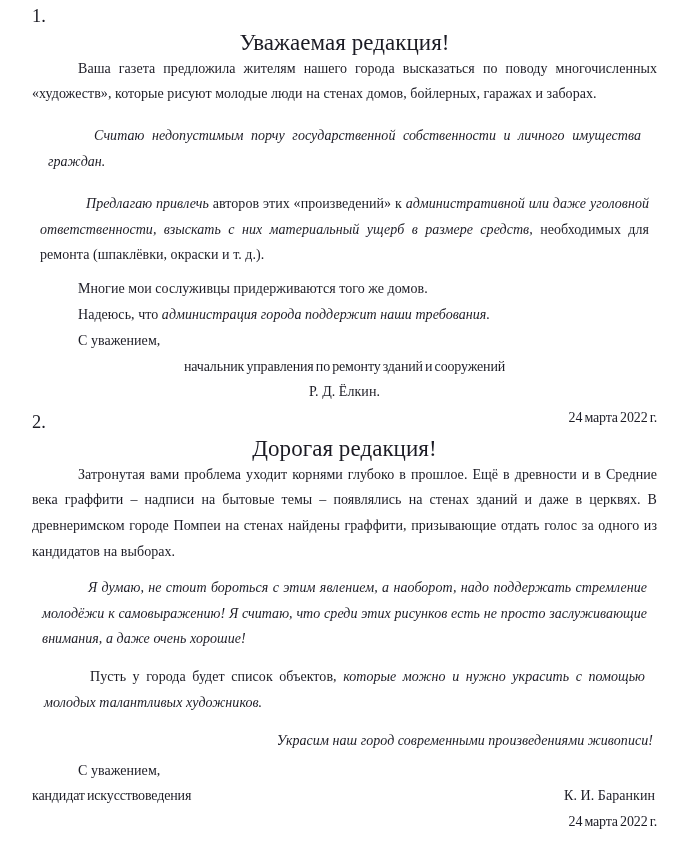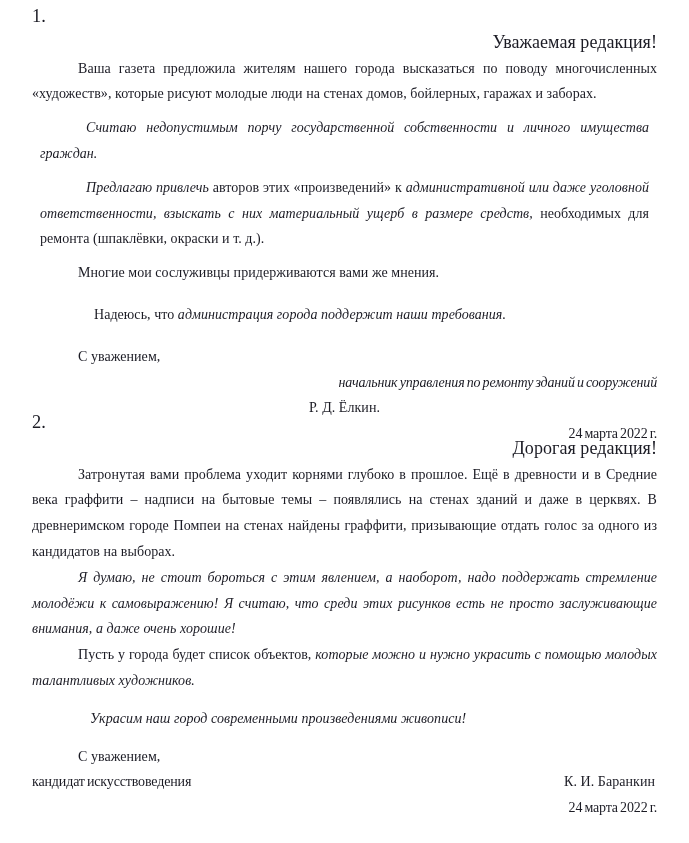--- a/index.html
+++ b/index.html
@@ -47,42 +47,41 @@
   
   .item-number {
     font-size: 18.4px;
     line-height: 25.8px;
     text-indent: 0;
     text-align: left;
   }
   .letter { display: block; }
 
   .heading {
-    font-size: 18px;
+    font-size: 23px;
     line-height: 25.8px;
-    text-align: right;
+    text-align: center;
   }
 
   .sig-name {
     text-align: center;
     text-indent: 0;
   }
   .sig-date {
     text-align: right;
     text-indent: 0;
   }
 
   
   .block-1 { position: absolute; left: 32px; top: 4px;  width: 625px; }
   .block-2 { position: absolute; left: 32px; top: 410px; width: 625px; }
 
   .role-line {
     text-indent: 0;
-    text-align: right;
-    font-style: italic;
+    text-align: center;
   }
   .role-row {
     display: flex;
     justify-content: space-between;
     align-items: baseline;
     text-indent: 0;
   }
   .role-row .role-left { text-align: left; }
   .role-row .role-right { text-align: center; padding-right: 2px; }
 
@@ -94,50 +93,50 @@
 <div class="page">
 
   <div class="block-1 letter">
 
     <div class="item-number txt">1.</div>
 
     <div class="heading txt">Уважаемая редакция!</div>
 
     <p class="txt just indent" style="margin:0;"><span>Ваша газета предложила жителям нашего города высказаться по поводу многочисленных «художеств», которые рисуют молодые люди на стенах домов, бойлерных, гаражах и заборах.</span></p>
 
-    <p class="txt just indent" style="margin:8px;"><span class="it">Считаю недопустимым порчу государственной собственности и личного имущества граждан.</span></p>
+    <p class="txt just indent" style="margin:16px;"><span class="it">Считаю недопустимым порчу государственной собственности и личного имущества граждан.</span></p>
 
     <p class="txt just indent" style="margin:8px;"><span class="it">Предлагаю привлечь </span><span>авторов этих «произведений» к </span><span class="it">административной или даже уголовной ответственности, взыскать с них материальный ущерб в размере средств, </span><span>необходимых для ремонта (шпаклёвки, окраски и т. д.).</span></p>
 
-    <p class="txt indent" style="margin:0;"><span>Многие мои сослуживцы придерживаются вами же мнения.</span></p>
+    <p class="txt indent" style="margin:0;"><span>Многие мои сослуживцы придерживаются того же домов.</span></p>
 
-    <p class="txt indent" style="margin:16px;"><span>Надеюсь, что </span><span class="it">администрация города поддержит наши требования.</span></p>
+    <p class="txt indent" style="margin:0;"><span>Надеюсь, что </span><span class="it">администрация города поддержит наши требования.</span></p>
 
     <p class="txt indent" style="margin:0;"><span>С уважением,</span></p>
 
     <div class="txt role-line tight">начальник управления по ремонту зданий и сооружений</div>
 
     <div class="txt sig-name">Р. Д. Ёлкин.</div>
 
     <div class="txt sig-date tight">24 марта 2022 г.</div>
   </div>
 
   <div class="block-2 letter">
 
     <div class="item-number txt">2.</div>
 
     <div class="heading txt">Дорогая редакция!</div>
 
     <p class="txt just indent" style="margin:0;"><span>Затронутая вами проблема уходит корнями глубоко в прошлое. Ещё в древности и в Средние века граффити – надписи на бытовые темы – появлялись на стенах зданий и даже в церквях. В древнеримском городе Помпеи на стенах найдены граффити, призывающие отдать голос за одного из кандидатов на выборах.</span></p>
 
-    <p class="txt just indent" style="margin:0;"><span class="it">Я думаю, не стоит бороться с этим явлением, а наоборот, надо поддержать стремление молодёжи к самовыражению! Я считаю, что среди этих рисунков есть не просто заслуживающие внимания, а даже очень хорошие!</span></p>
+    <p class="txt just indent" style="margin:10px;"><span class="it">Я думаю, не стоит бороться с этим явлением, а наоборот, надо поддержать стремление молодёжи к самовыражению! Я считаю, что среди этих рисунков есть не просто заслуживающие внимания, а даже очень хорошие!</span></p>
 
-    <p class="txt just indent" style="margin:0;"><span>Пусть у города будет список объектов, </span><span class="it">которые можно и нужно украсить с помощью молодых талантливых художников.</span></p>
+    <p class="txt just indent" style="margin:12px;"><span>Пусть у города будет список объектов, </span><span class="it">которые можно и нужно украсить с помощью молодых талантливых художников.</span></p>
 
-    <p class="txt indent" style="margin:12px;"><span class="it">Украсим наш город современными произведениями живописи!</span></p>
+    <p class="txt indent" style="margin:4px;text-align:right;"><span class="it">Украсим наш город современными произведениями живописи!</span></p>
 
     <p class="txt indent" style="margin:0;"><span>С уважением,</span></p>
 
     <div class="txt role-row">
       <span class="role-left tight">кандидат искусствоведения</span>
       <span class="role-right">К. И. Баранкин</span>
     </div>
 
     <div class="txt sig-date tight">24 марта 2022 г.</div>
   </div>

